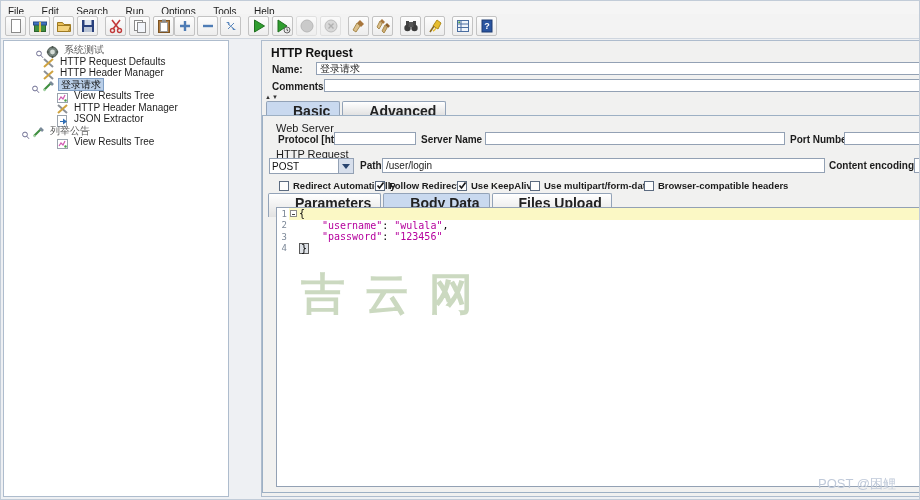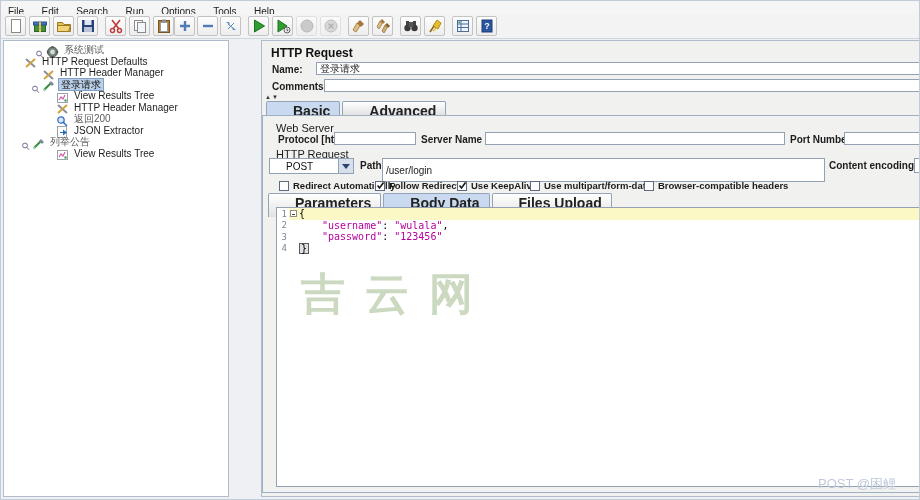--- a/index.html
+++ b/index.html
@@ -50,21 +50,21 @@
   .tabstrip { position:absolute; left:4px; top:60px; height:14px; display:flex; }
   .tab { font-size:14px; font-weight:bold; color:#222; padding:1px 9px 0 26px; margin-right:2px;
          border:1px solid #93a3b8; border-bottom:none; background:linear-gradient(#ffffff,#e2e2e2);
          border-radius:2px 2px 0 0; }
   .tab.sel { background:#c9d9ef; }
   .content-box { position:absolute; left:0px; top:74px; width:685px; height:378px;
                  border:1px solid #9db0c4; background:#f1f1f0; }
 
   .group-lbl { position:absolute; font-size:11px; font-weight:normal; color:#1c1c1c; }
   .combo { position:absolute; left:7px; top:117px; width:85px; height:16px; background:#fff;
-           border:1px solid #93a1b4; font-size:10px; display:flex; align-items:center; padding-left:16px; color:#111; }
+           border:1px solid #93a1b4; font-size:10px; display:flex; align-items:center; padding-left:2px; color:#111; }
   .combo-arrow { position:absolute; right:0; top:0; width:15px; height:14px; background:#d7dfec;
                  border-left:1px solid #93a1b4; display:flex; align-items:center; justify-content:center; }
   .combo-arrow:before { content:""; border-left:4px solid transparent; border-right:4px solid transparent;
                         border-top:5px solid #27436e; }
 
   
   .opt { position:absolute; top:139px; display:flex; align-items:center; height:11px; }
   .cb { width:10px; height:10px; background:#fdfdfd; border:1px solid #5c6b80; margin-right:4px;
         display:flex; align-items:center; justify-content:center; flex:none; }
   .opt .lbl2 { font-size:9.5px; font-weight:bold; color:#1c1c1c; white-space:nowrap; }
@@ -263,21 +263,21 @@
           <path d="M5.7 5.2L8 7.8" stroke="#6f6f93"></path>
         </svg></span>
     <span class="ticon"><svg width="13" height="12">
           <circle cx="6.5" cy="6" r="5" fill="#73817a" stroke="#4c564f"></circle>
           <circle cx="6.5" cy="6" r="2.4" fill="#d7ddd8"></circle>
           <path d="M6.5 0v2M6.5 10v2M0.8 6h2M10.2 6h2" stroke="#4c564f" stroke-width="1.6"></path>
         </svg></span>
     <span class="tlabel cjk">系统测试</span>
   </div>
 
-  <div class="tree-row" style="padding-left:20px">
+  <div class="tree-row" style="padding-left:38px">
     <span class="ticon"><svg width="13" height="12">
           <path d="M2 2l9 8" stroke="#8b9097" stroke-width="2"></path>
           <path d="M11 2l-9 8" stroke="#cfa23e" stroke-width="2"></path>
         </svg></span>
     <span class="tlabel">HTTP Request Defaults</span>
   </div>
 
   <div class="tree-row" style="padding-left:38px">
     <span class="ticon"><svg width="13" height="12">
           <path d="M2 2l9 8" stroke="#8b9097" stroke-width="2"></path>
@@ -309,27 +309,20 @@
   </div>
 
   <div class="tree-row" style="padding-left:52px">
     <span class="ticon"><svg width="13" height="12">
           <path d="M2 2l9 8" stroke="#8b9097" stroke-width="2"></path>
           <path d="M11 2l-9 8" stroke="#cfa23e" stroke-width="2"></path>
         </svg></span>
     <span class="tlabel">HTTP Header Manager</span>
   </div>
 
-  <div class="tree-row" style="padding-left:52px">
-    <span class="ticon"><svg width="13" height="12">
-          <circle cx="5" cy="5" r="3.2" fill="#dbe8f7" stroke="#3a6fc4" stroke-width="1.3"></circle>
-          <path d="M7.5 7.5L11 11" stroke="#3a6fc4" stroke-width="1.6"></path>
-        </svg></span>
-    <span class="tlabel cjk">返回200</span>
-  </div>
 
   <div class="tree-row" style="padding-left:52px">
     <span class="ticon"><svg width="13" height="12">
           <rect x="1.5" y="0.5" width="9" height="11" fill="#fff" stroke="#9aa3ad"></rect>
           <path d="M4 6h3V3.5L11 6.5 7 9.5V7H4z" fill="#2e6db4"></path>
         </svg></span>
     <span class="tlabel">JSON Extractor</span>
   </div>
 
   <div class="tree-row" style="padding-left:17px">
@@ -380,21 +373,21 @@
   <input class="field" style="left: 223px; top: 91px; width: 300px;" value="">
   <span class="lbl" style="position:absolute; left:528px; top:93px">Port Number:</span>
   <input class="field" style="left: 582px; top: 91px; width: 95px;" value="">
 
   <span class="group-lbl" style="left:14px; top:107px">HTTP Request</span>
   <div class="combo">
     <span>POST</span>
     <span class="combo-arrow"></span>
   </div>
   <span class="lbl" style="position:absolute; left:98px; top:119px">Path:</span>
-  <input class="field" style="left: 120px; top: 117px; width: 443px; height: 24px;" value="/user/login">
+  <input class="field" style="left: 120px; top: 117px; width: 443px; height: 15px;" value="/user/login">
   <span class="lbl" style="position:absolute; left:567px; top:119px">Content encoding:</span>
   <input class="field" style="left: 652px; top: 117px; width: 40px; height: 15px;" value="">
 
   <div class="opt" style="left:17px">
     <span class="cb"></span>
     <span class="lbl2">Redirect Automatically</span>
   </div>
   <div class="opt" style="left:113px">
     <span class="cb">
         <svg width="9" height="9">

